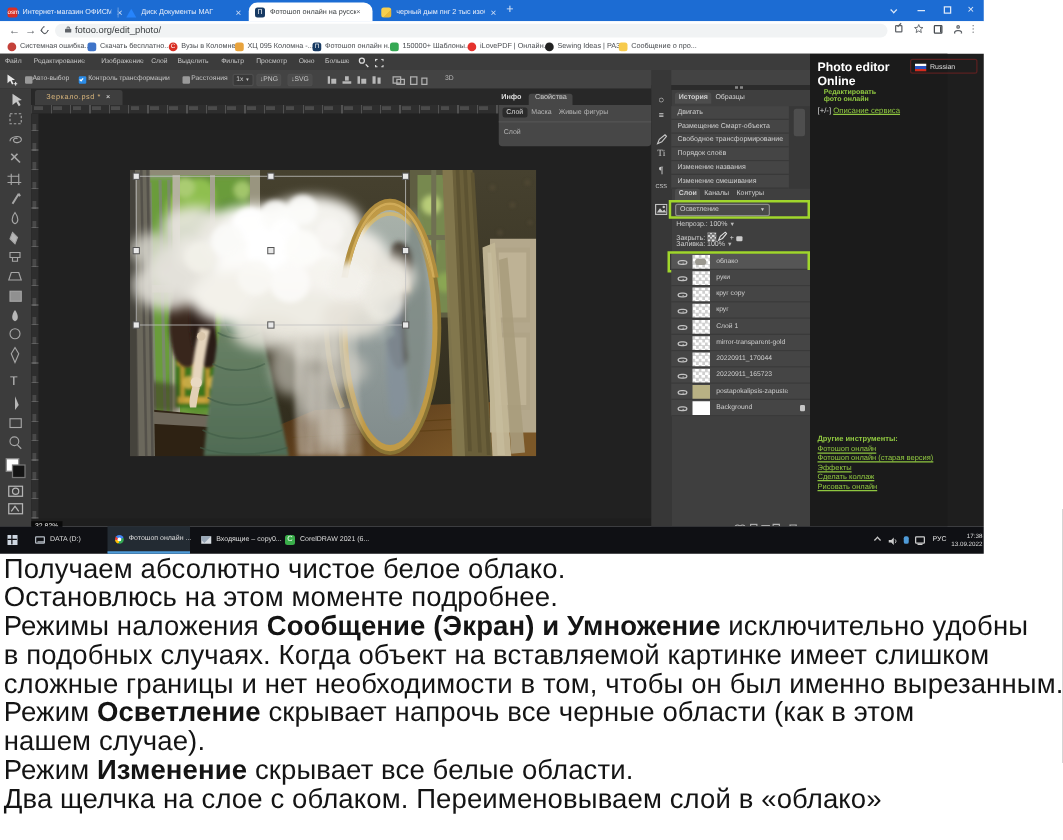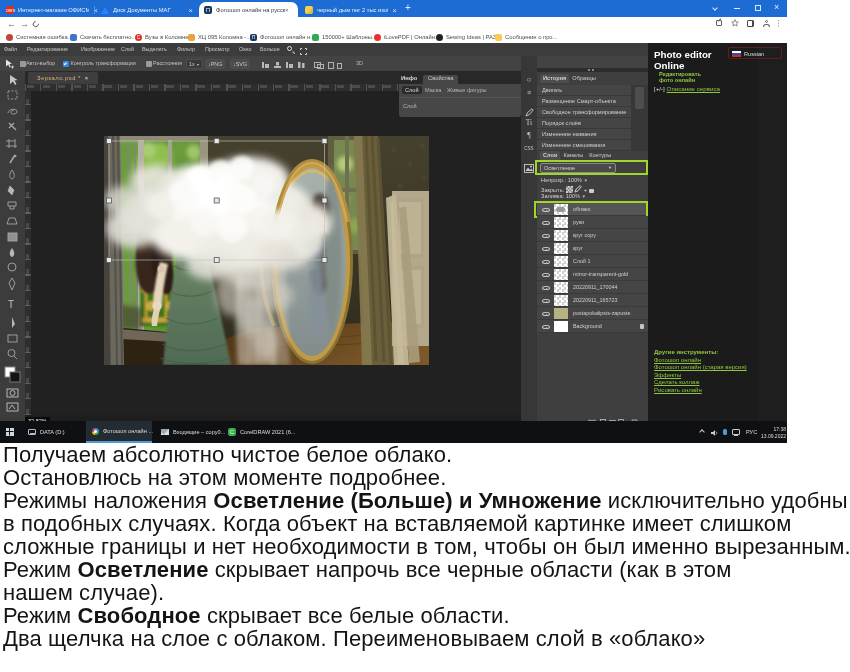--- a/index.html
+++ b/index.html
@@ -124,20 +124,21 @@
     <div class="winctl" style="left:713px;top:6px;width:4px;height:4px;border-right:1.2px solid #dde8f8;border-bottom:1.2px solid #dde8f8;transform:rotate(45deg);"></div>
     <div class="winctl" style="left:734px;top:8px;width:6px;height:1.2px;background:#dde8f8;"></div>
     <div class="winctl" style="left:755px;top:5px;width:5.5px;height:5.5px;border:1.1px solid #dde8f8;"></div>
     <div class="winctl" style="left:774px;top:2px;font-size:9px;">×</div>
   </div>
 
   <div id="addrbar">
     <div class="navic" style="left:7px;">←</div>
     <div class="navic" style="left:20px;">→</div>
     <div class="navic" style="left:33px;top:3.5px;width:5.5px;height:5.5px;border:1.1px solid #5f6368;border-radius:50%;border-top-color:transparent;transform:rotate(40deg);"></div>
+    <div id="urlpill"><span style="position:absolute;left:8px;top:3.5px;width:4.5px;height:3.5px;background:#5f6368;border-radius:0.5px;"></span><span style="position:absolute;left:9px;top:1.5px;width:2.5px;height:2.5px;border:1px solid #5f6368;border-bottom:none;border-radius:2px 2px 0 0;"></span><span style="margin-left:16px;">fotoo.org/edit_photo/</span></div>
     <div class="addric" style="left:716px;top:3px;width:6px;height:6px;border:1px solid #5f6368;border-radius:1px;"></div>
       <div class="addric" style="left:718.5px;top:1.5px;width:3.5px;height:1px;background:#fff;"></div>
       <div class="addric" style="left:719px;top:1px;width:1px;height:4px;background:#5f6368;transform:rotate(45deg);"></div>
     <div class="addric" style="left:731px;top:2px;"><svg width="8" height="8" viewBox="0 0 10 10">
           <path d="M5 0.8 L6.2 3.6 L9.2 3.8 L6.9 5.8 L7.6 8.8 L5 7.2 L2.4 8.8 L3.1 5.8 L0.8 3.8 L3.8 3.6 Z" fill="none" stroke="#5f6368" stroke-width="0.9"></path>
         </svg></div>
     <div class="addric" style="left:747px;top:2.5px;width:7px;height:7px;border:1px solid #454a4f;border-radius:1px;"></div>
       <div class="addric" style="left:751.5px;top:3.5px;width:1.5px;height:5px;background:#454a4f;"></div>
     <div class="addric" style="left:764.5px;top:2.5px;width:3.2px;height:3.2px;border-radius:50%;border:1px solid #5f6368;"></div>
       <div class="addric" style="left:763px;top:6.8px;width:7px;height:3.5px;border-radius:3px 3px 0 0;border:1px solid #5f6368;border-bottom:none;"></div>
@@ -655,21 +656,21 @@
     <div style="position:absolute;left:723px;top:8px;width:4px;height:6px;background:#4f9bd8;border-radius:1.5px;"></div>
     <div style="position:absolute;left:732px;top:8px;width:8px;height:5.5px;border:1px solid #ccc;border-radius:1px;"></div>
       <div style="position:absolute;left:734px;top:14px;width:4px;height:1px;background:#ccc;"></div>
     <div style="position:absolute;left:746px;top:8px;font-size:5.6px;">РУС</div>
     <div style="position:absolute;left:758px;top:5px;font-size:5px;text-align:right;width:28px;line-height:6.5px;">17:38<br>13.09.2022</div>
   </div>
 
   <div id="article">
     <div>Получаем абсолютно чистое белое облако.</div>
     <div>Остановлюсь на этом моменте подробнее.</div>
-    <div>Режимы наложения <b>Осветление (Больше) и Умножение</b> исключительно удобны</div>
+    <div>Режимы наложения <b>Сообщение (Экран) и Умножение</b> исключительно удобны</div>
     <div>в подобных случаях. Когда объект на вставляемой картинке имеет слишком</div>
     <div>сложные границы и нет необходимости в том, чтобы он был именно вырезанным.</div>
     <div>Режим <b>Осветление</b> скрывает напрочь все черные области (как в этом</div>
     <div>нашем случае).</div>
-    <div>Режим <b>Свободное</b> скрывает все белые области.</div>
+    <div>Режим <b>Изменение</b> скрывает все белые области.</div>
     <div>Два щелчка на слое с облаком. Переименовываем слой в «облако»</div>
   </div>
 </div>
 
 </body></html>

